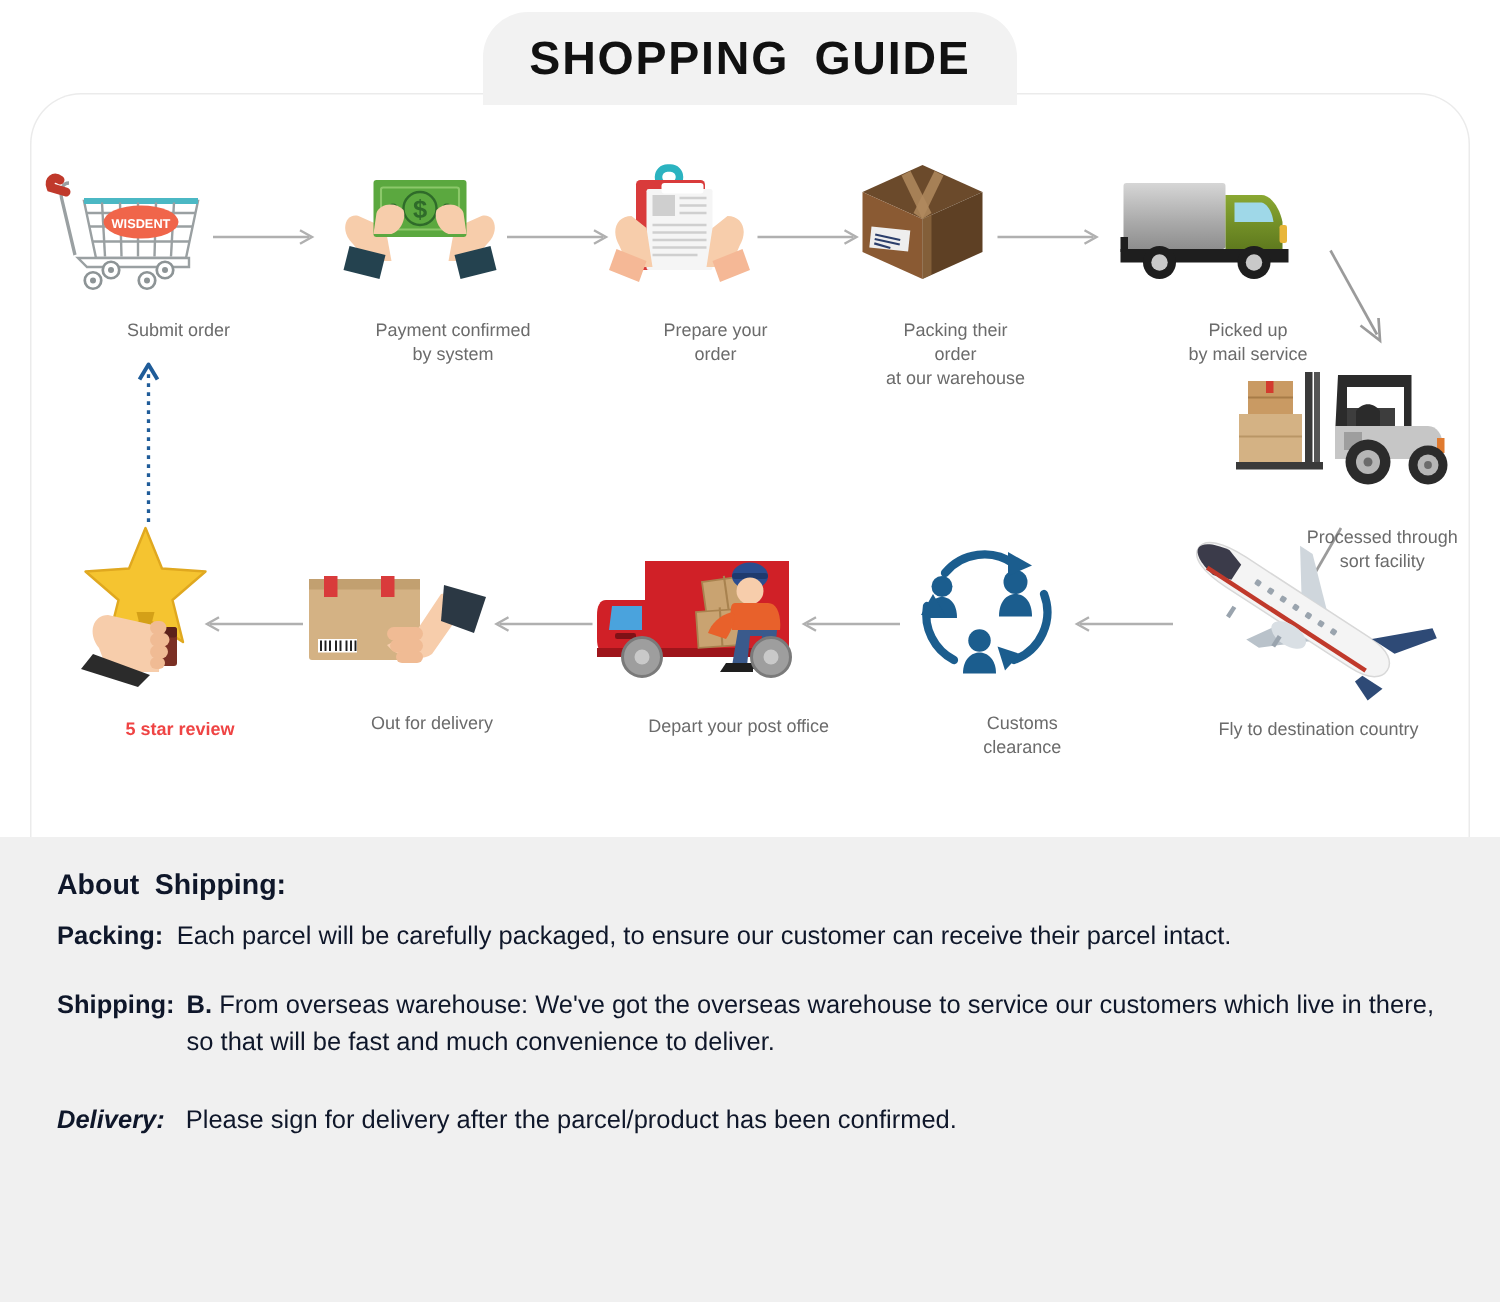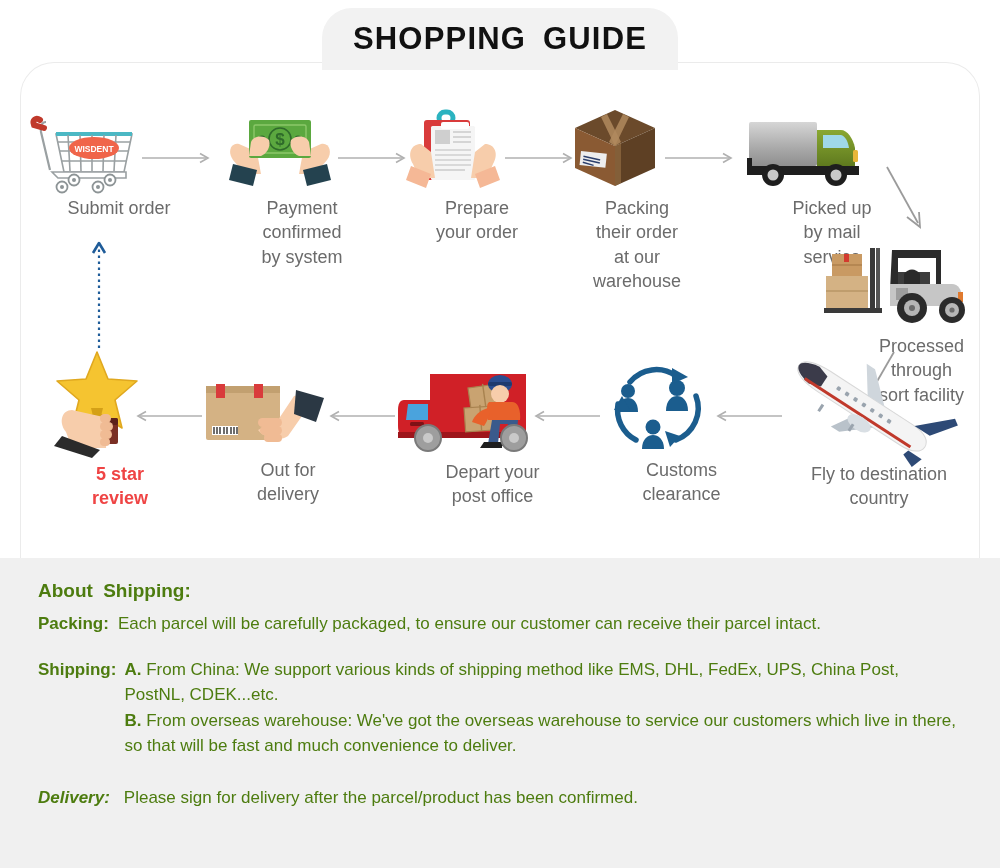--- a/index.html
+++ b/index.html
@@ -56,21 +56,21 @@
   .info-panel {
     position: absolute;
     left: 0;
     top: 558px;
     width: 1000px;
     height: 310px;
     background: #f0f0f0;
   }
   .info-inner {
     padding: 22px 36px 0 38px;
-    color: #4d7c0f;
+    color: #0f172a;
   }
   .about-head {
     font-size: 19px;
     font-weight: bold;
     word-spacing: 5px;
     margin: 0 0 9px 0;
   }
   .info-row {
     display: flex;
     align-items: flex-start;
@@ -95,25 +95,25 @@
   
   .step {
     position: absolute;
     text-align: center;
   }
   .step-art {
     position: relative;
     margin: 0 auto;
   }
   .step-label {
-    font-size: 18px;
+    font-size: 12px;
     color: #6b6b6b;
     line-height: 1.35;
     white-space: pre-line;
-    margin-top: 4px;
+    margin-top: 20px;
     padding-left: 44px;
   }
   .step-label.strong {
     color: #ef4444;
     font-weight: bold;
   }
 
   
   .arrow-h { position: absolute; }
   .arrow-diag { position: absolute; }
@@ -515,21 +515,20 @@
     <div class="about-head">About  Shipping:</div>
 
     <div class="info-row row-packing">
       <span class="info-label"><span>Packing</span><span>:</span></span>
       <span class="info-body">Each parcel will be carefully packaged, to ensure our customer can receive their parcel intact.</span>
     </div>
 
     <div class="info-row row-shipping">
       <span class="info-label"><span>Shipping</span><span>:</span></span>
       <span class="info-body">
-        <span class="sub-line"><span class="bold-marker">A.</span> <span>From China: We support various kinds of shipping method like EMS, DHL, FedEx, UPS, China Post, PostNL, CDEK...etc.</span></span>
         <span class="sub-line"><span class="bold-marker">B.</span> <span>From overseas warehouse: We've got the overseas warehouse to service our customers which live in there, so that will be fast and much convenience to deliver.</span></span>
       </span>
     </div>
 
     <div class="info-row row-delivery">
       <span class="info-label"><span>Delivery</span><span>:</span></span>
       <span class="info-body">Please sign for delivery after the parcel/product has been confirmed.</span>
     </div>
   </div>
 </div>

